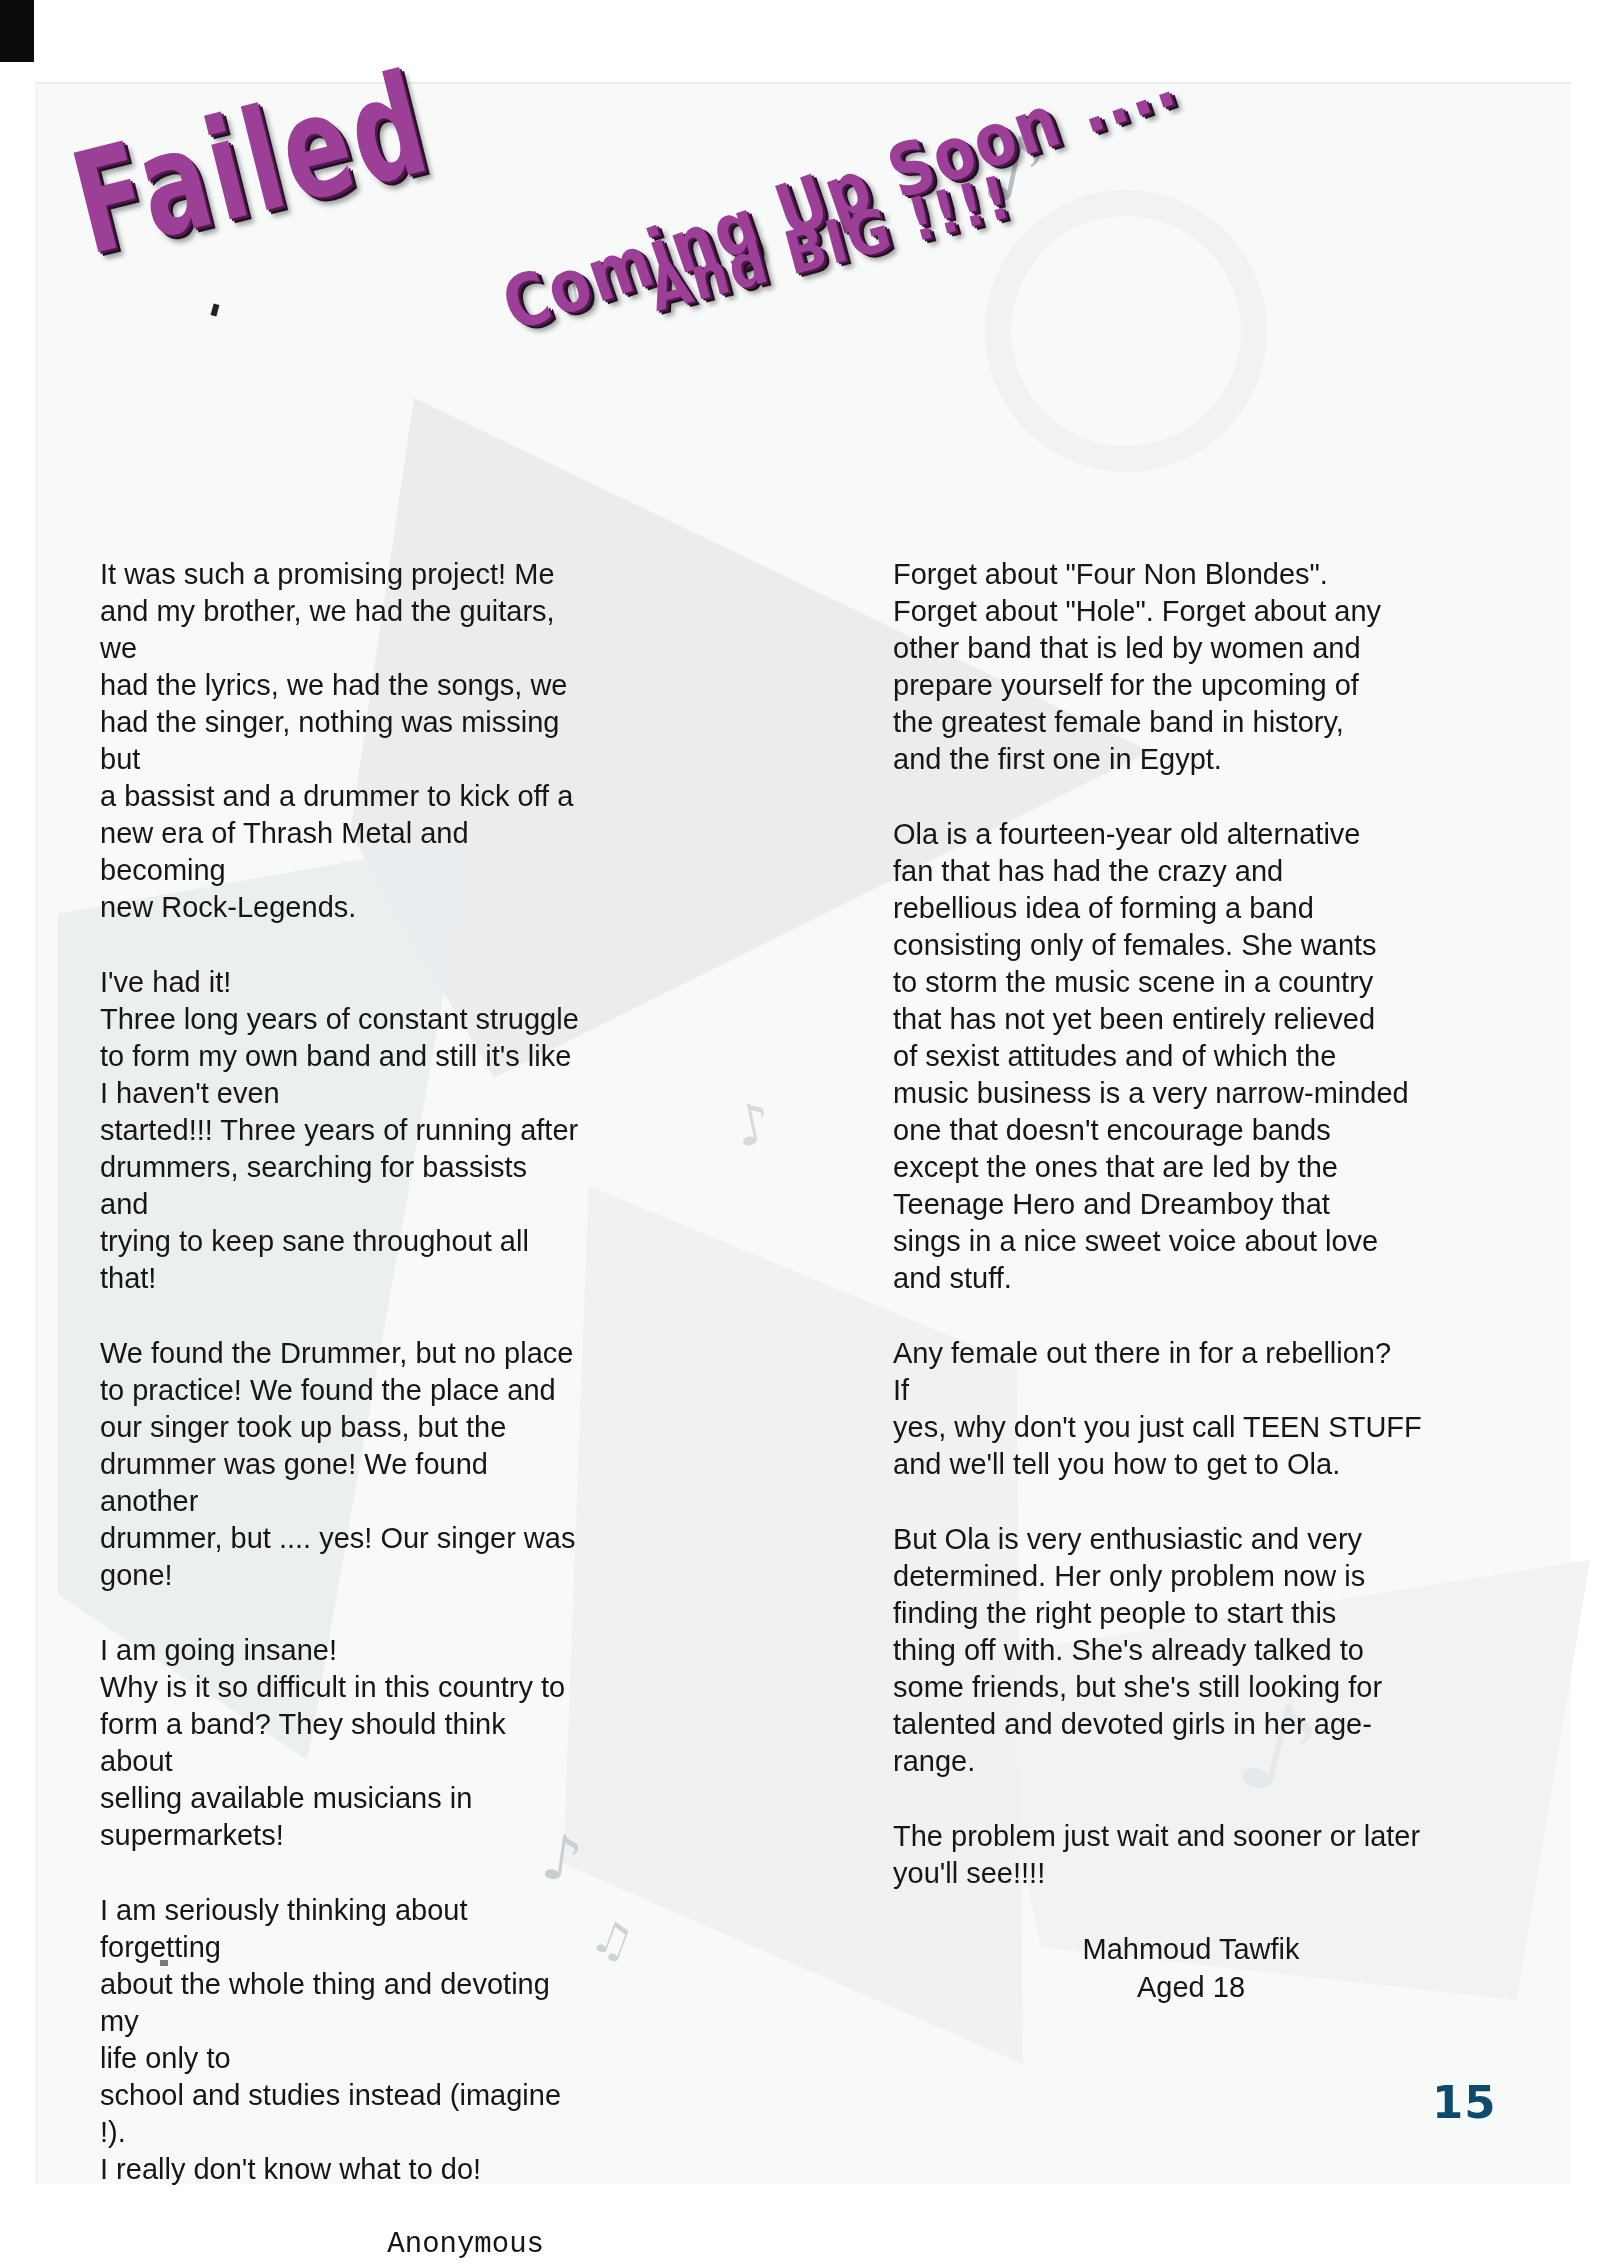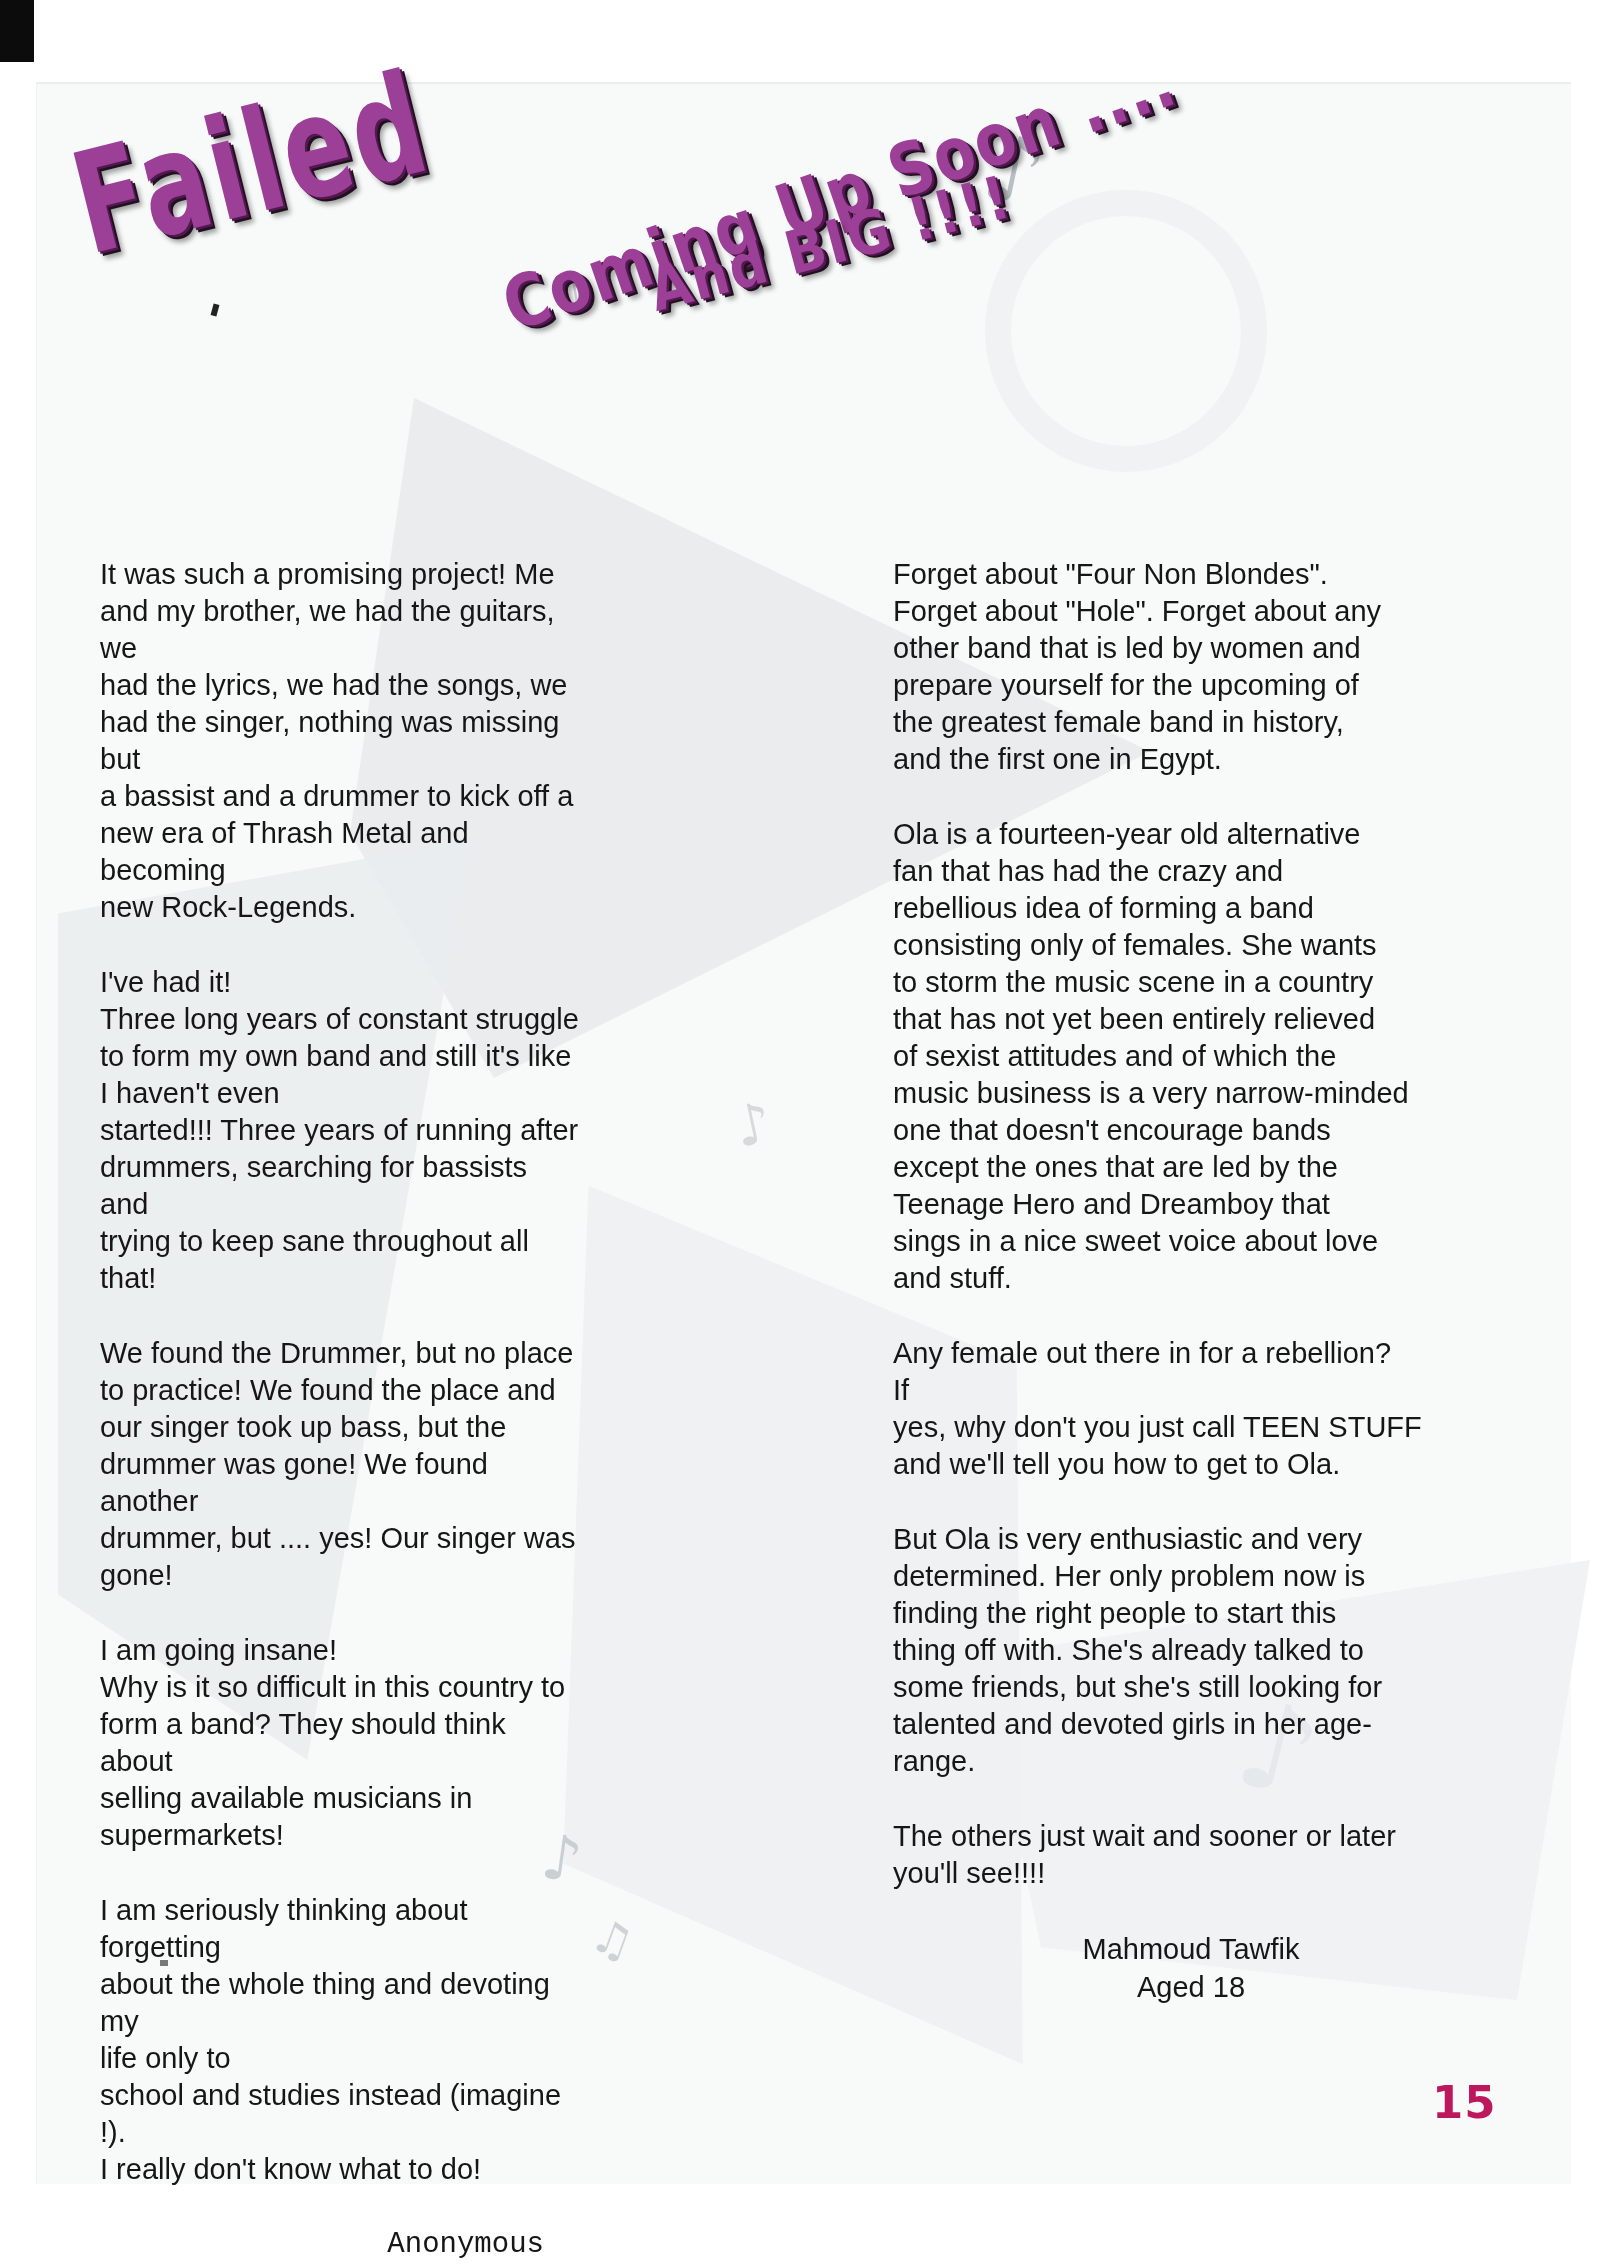--- a/index.html
+++ b/index.html
@@ -70,21 +70,21 @@
   .col p{margin:0 0 38px 0;white-space:pre-line;}
   .sig-left{
     text-align:right;padding-right:36px;margin-top:12px;font-size:29px;font-family:Liberation Mono, monospace;
   }
   .sig-right{
     text-align:center;padding-right:4px;margin-top:6px;font-size:29px;line-height:38px;
     white-space:pre-line;
   }
   .page-number{
     position:absolute;left:1432px;top:2076px;font-size:45px;font-weight:bold;
-    color:#be185d;letter-spacing:1px;font-family:"DejaVu Sans",sans-serif;
+    color:#0c4a6e;letter-spacing:1px;font-family:"DejaVu Sans",sans-serif;
   }
 </style>
 </head>
 <body>
 
 <div class="page">
 
   <div class="scan-area"></div>
 
   <div class="shape beam"></div>
@@ -166,21 +166,21 @@
 If
 yes, why don't you just call TEEN STUFF
 and we'll tell you how to get to Ola.</p>
     <p>But Ola is very enthusiastic and very
 determined. Her only problem now is
 finding the right people to start this
 thing off with. She's already talked to
 some friends, but she's still looking for
 talented and devoted girls in her age-
 range.</p>
-    <p>The others just wait and sooner or later
+    <p>The problem just wait and sooner or later
 you'll see!!!!</p>
     <div class="sig-right">Mahmoud Tawfik
 Aged 18</div>
   </div>
 
   <div class="page-number">15</div>
 
 </div>
 
 </body></html>

